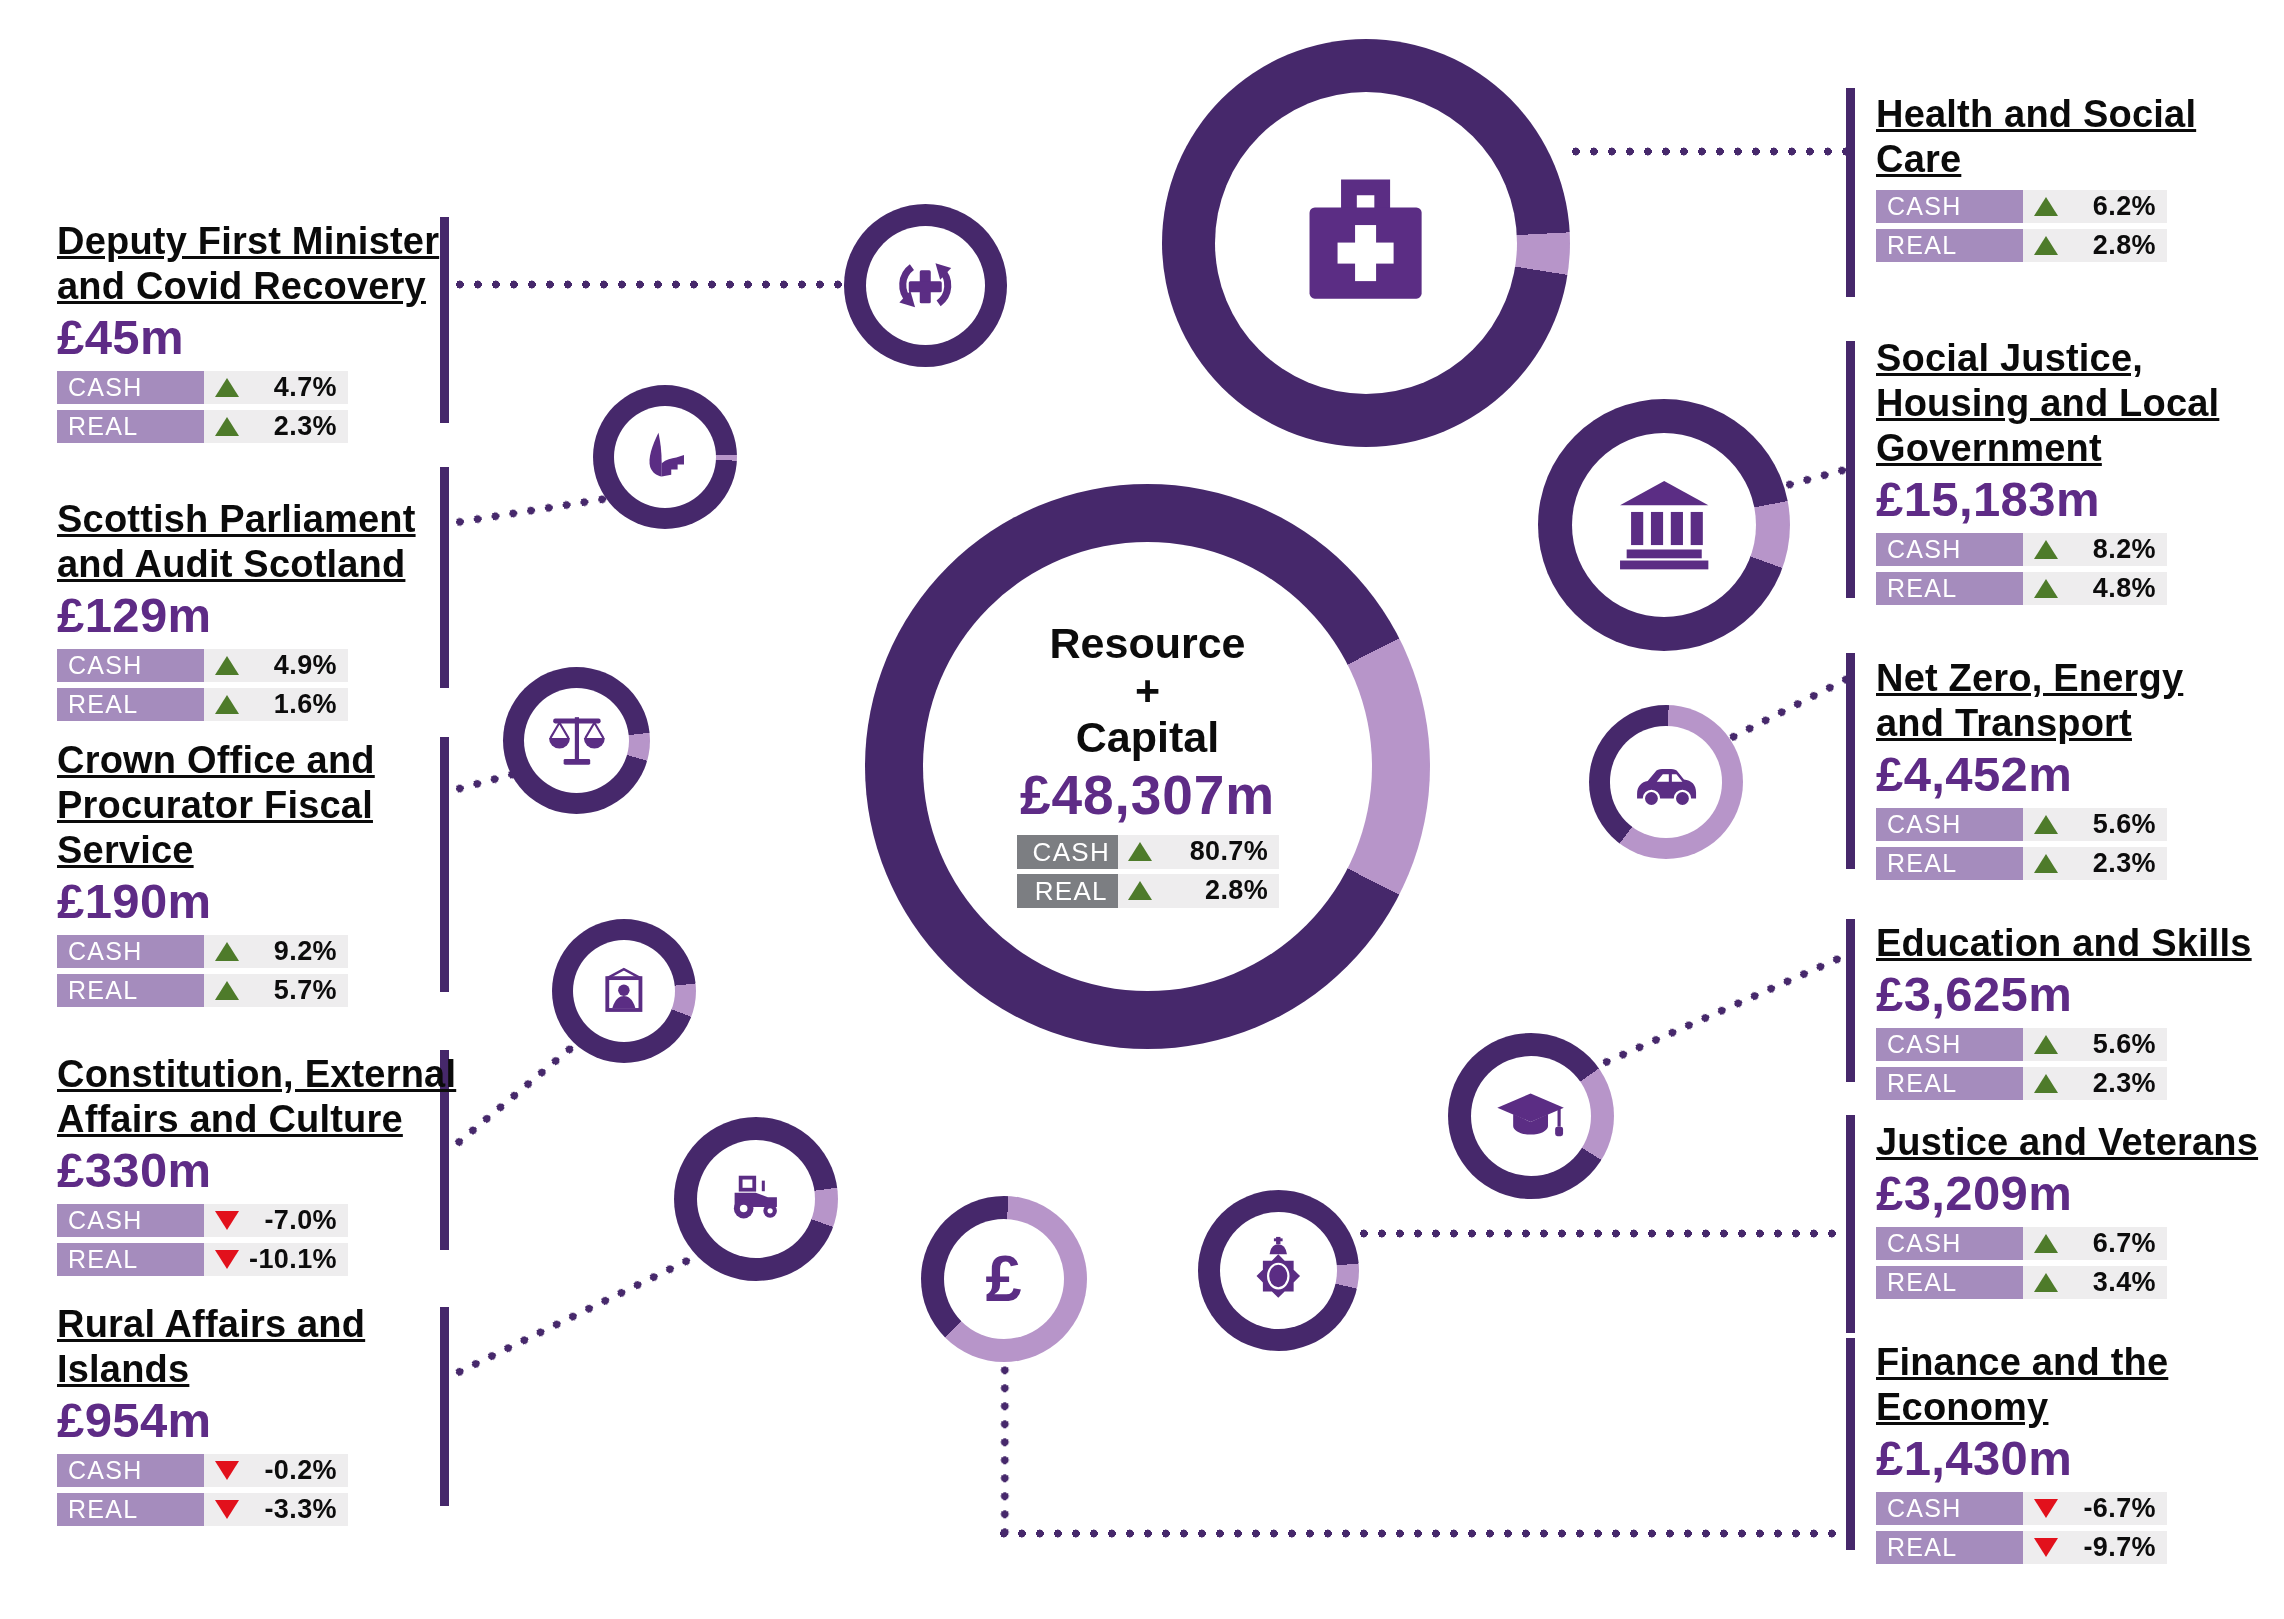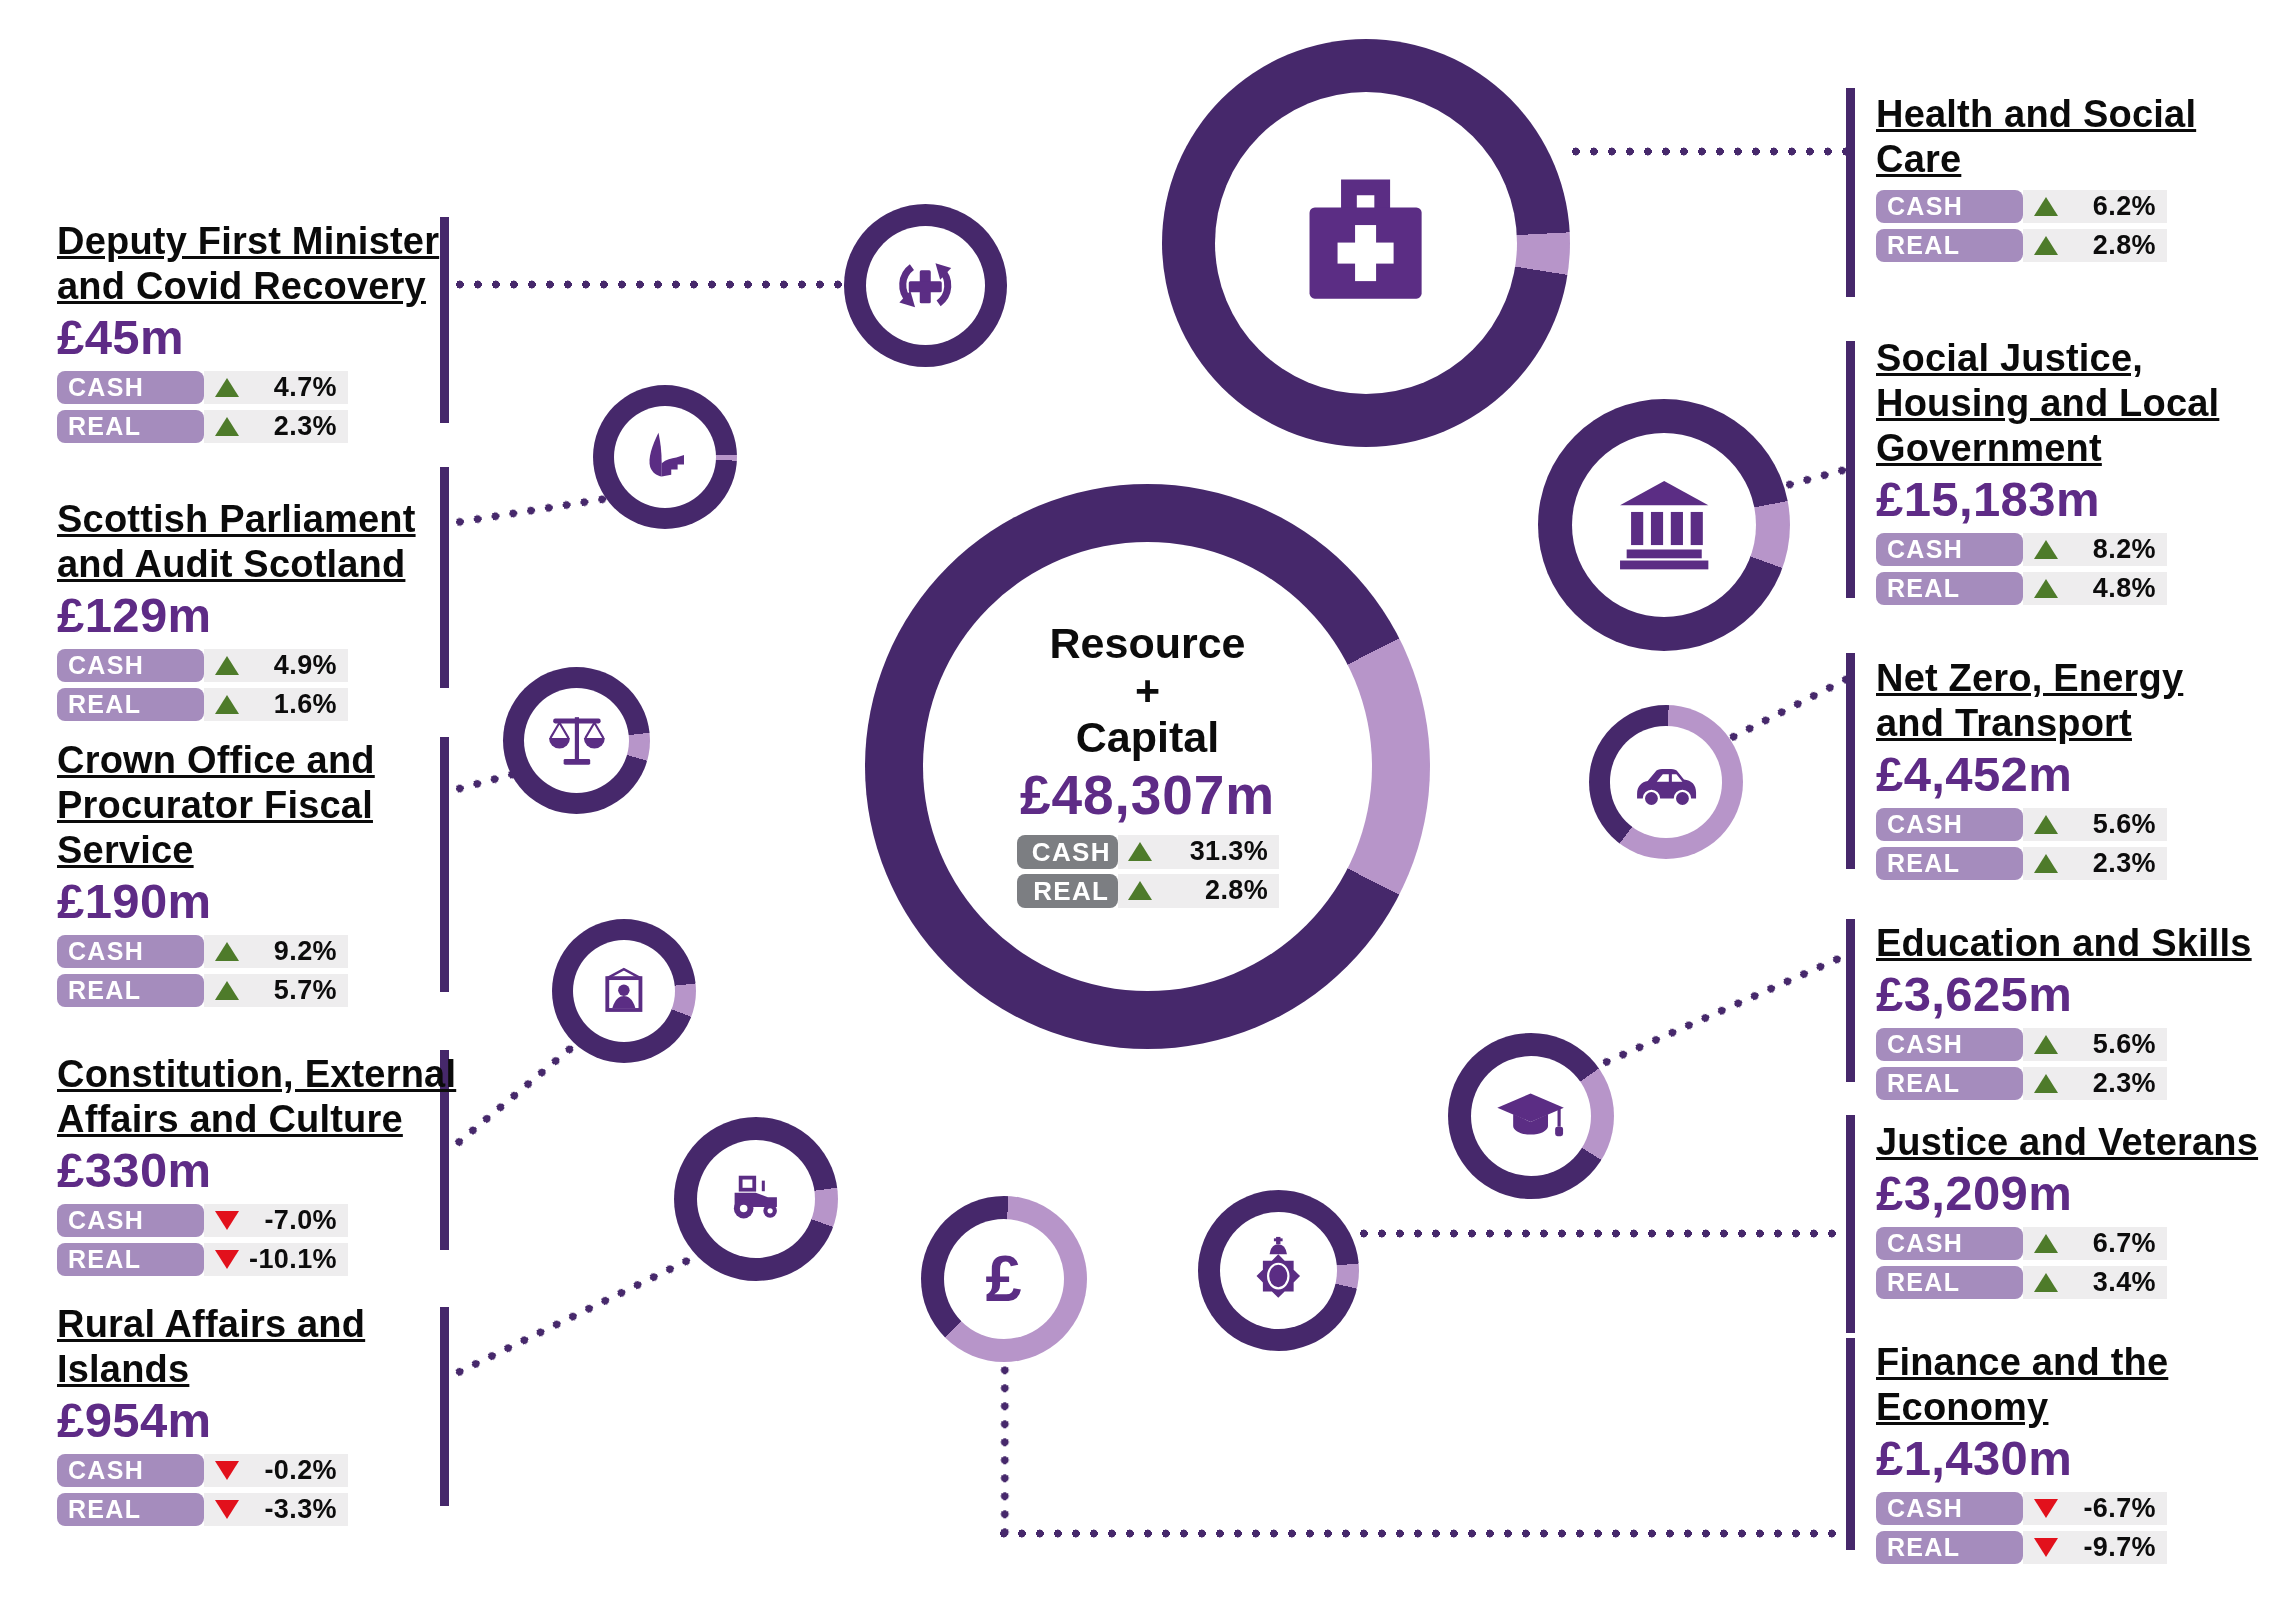--- a/index.html
+++ b/index.html
@@ -10,21 +10,21 @@
   html,body{margin:0;padding:0;background:#fff;}
   .stage{position:relative;width:2284px;height:1619px;background:#ffffff;overflow:hidden;
          font-family:"Liberation Sans", sans-serif;}
   
   .dept{position:absolute;width:394px;}
   .t div{white-space:nowrap;font-size:38px;line-height:45px;font-weight:600;color:var(--title);letter-spacing:0.2px;text-decoration:underline;}
   .amt{font-size:49px;line-height:53px;font-weight:700;color:var(--amount);margin-top:1.7px;letter-spacing:0.4px;}
   .rows{margin-top:7.7px;}
   .row{display:flex;width:291px;height:33px;margin-bottom:6px;}
   .rl{width:147px;background:var(--bar-label-bg);color:#fff;font-size:25px;line-height:33px;
-      padding-left:11px;box-sizing:border-box;letter-spacing:1.3px;font-weight:700;border-radius:8px;}
+      padding-left:11px;box-sizing:border-box;letter-spacing:1.3px;font-weight:400;}
   .rv{flex:1;background:var(--bar-value-bg);display:flex;align-items:center;padding:8px 11px;box-sizing:border-box;}
   .pct{margin-left:auto;font-size:27px;font-weight:700;color:#0c0c0c;letter-spacing:0.4px;}
   .tri{width:0;height:0;flex:0 0 auto;}
   .tri.up{border-left:12px solid transparent;border-right:12px solid transparent;border-bottom:19.7px solid var(--up);}
   .tri.down{border-left:12px solid transparent;border-right:12px solid transparent;border-top:19.7px solid var(--down);}
   
   .donut{position:absolute;border-radius:50%;background:var(--ring-dark);}
   .hole{position:absolute;background:#fff;border-radius:50%;display:flex;align-items:center;justify-content:center;color:var(--icon);}
   .hole svg{display:block;}
   
@@ -76,21 +76,21 @@
       <div class="ctr">
         <div class="ctr-t">Resource</div>
         <div class="ctr-t">+</div>
         <div class="ctr-t">Capital</div>
         <div class="ctr-amt">£48,307m</div>
         <div class="center-rows">
           <div class="row">
             <div class="rl">CASH</div>
             <div class="rv">
                 <span class="tri up"></span>
-              <span class="pct">31.3%</span>
+              <span class="pct">80.7%</span>
               </div>
           </div>
           <div class="row">
             <div class="rl">REAL</div>
             <div class="rv">
                 <span class="tri up"></span>
               <span class="pct">2.8%</span>
               </div>
           </div>
         </div>

